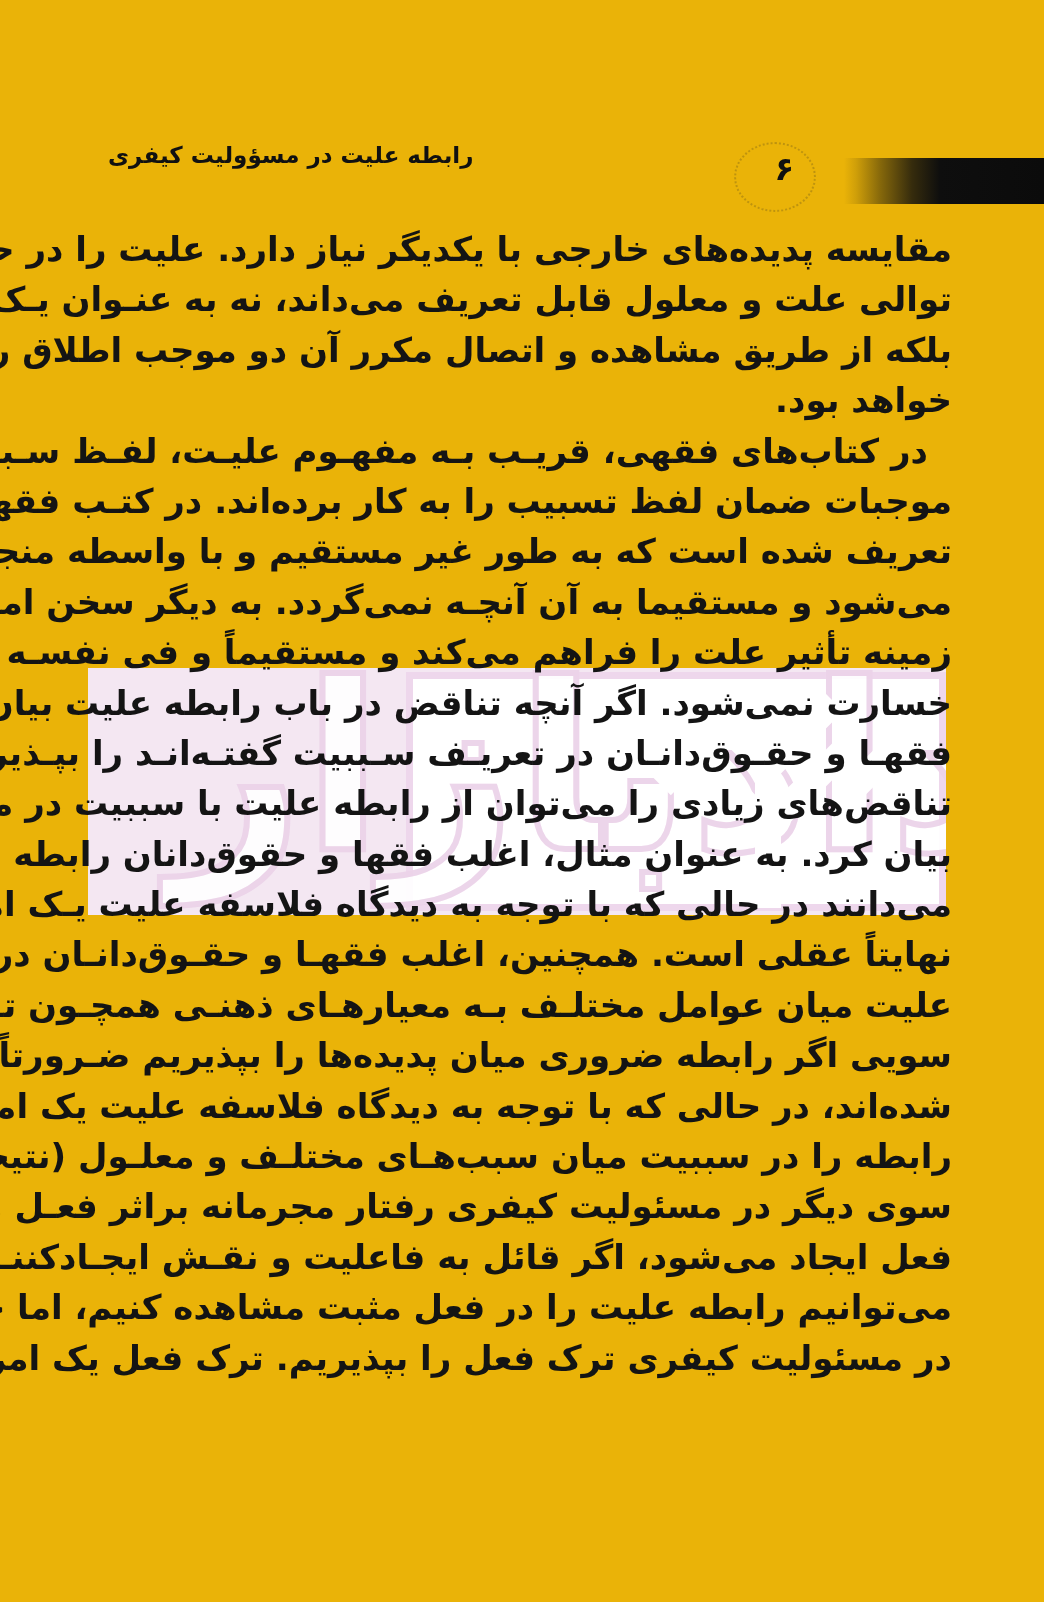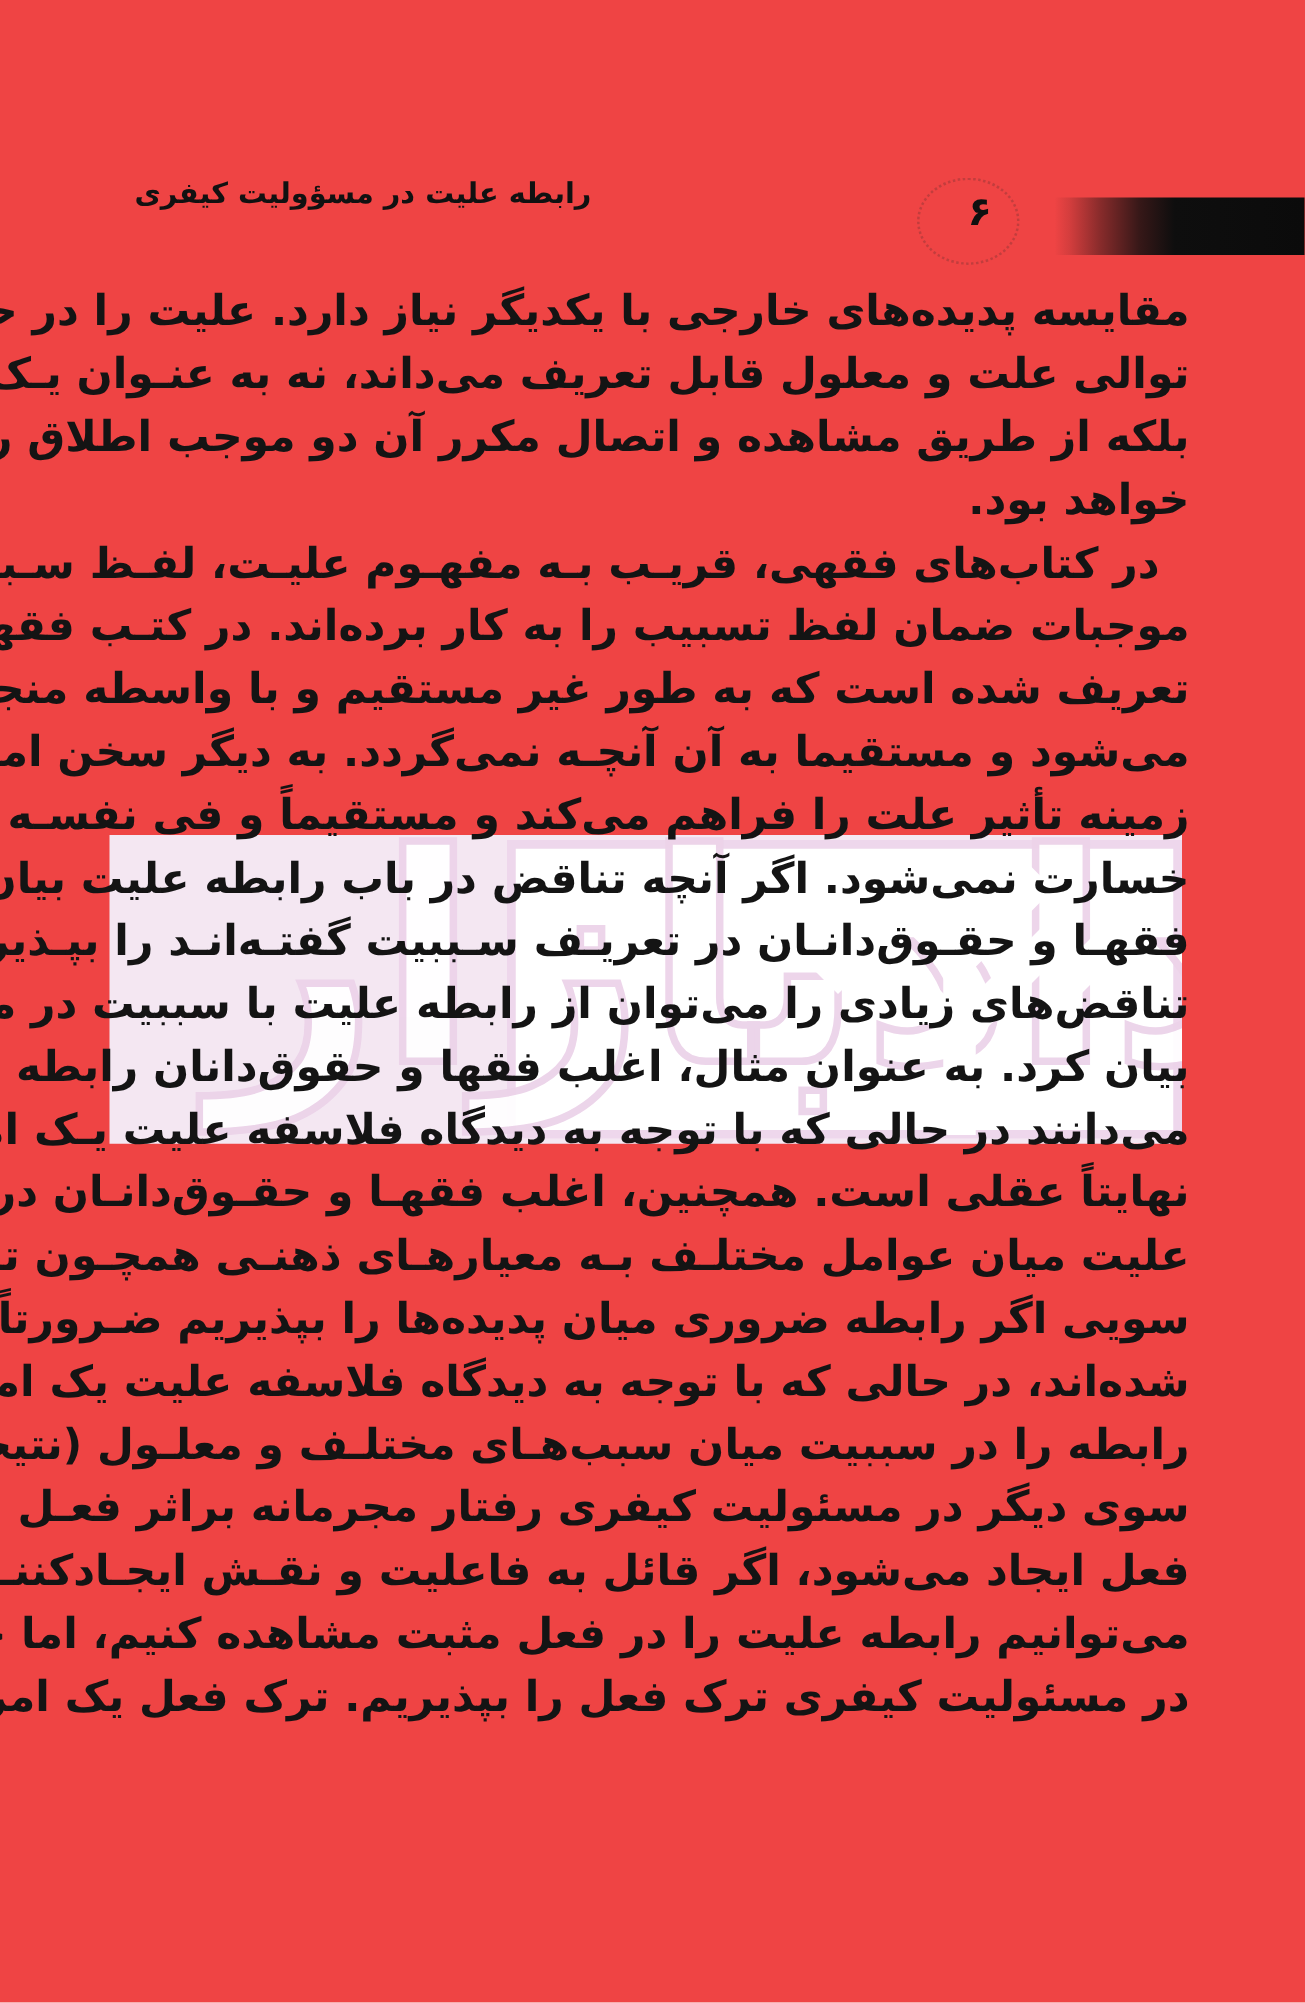--- a/index.html
+++ b/index.html
@@ -1,19 +1,19 @@
 <!DOCTYPE html>
 <html lang="fa" dir="rtl"><head>
 <meta charset="utf-8">
 <style>
   html,body{margin:0;padding:0;background:#ffffff;}
   #page{
     position:relative;
     width:1044px;height:1602px;
-    background:#ef4444;
+    background:#eab308;
     overflow:hidden;
     font-family:"DejaVu Sans", sans-serif;
     direction:rtl;
   }
   
   #book-title{
     position:absolute;top:142px;left:108px;
     font-size:23px;font-weight:bold;color:#111;
     direction:rtl;white-space:nowrap;
   }

